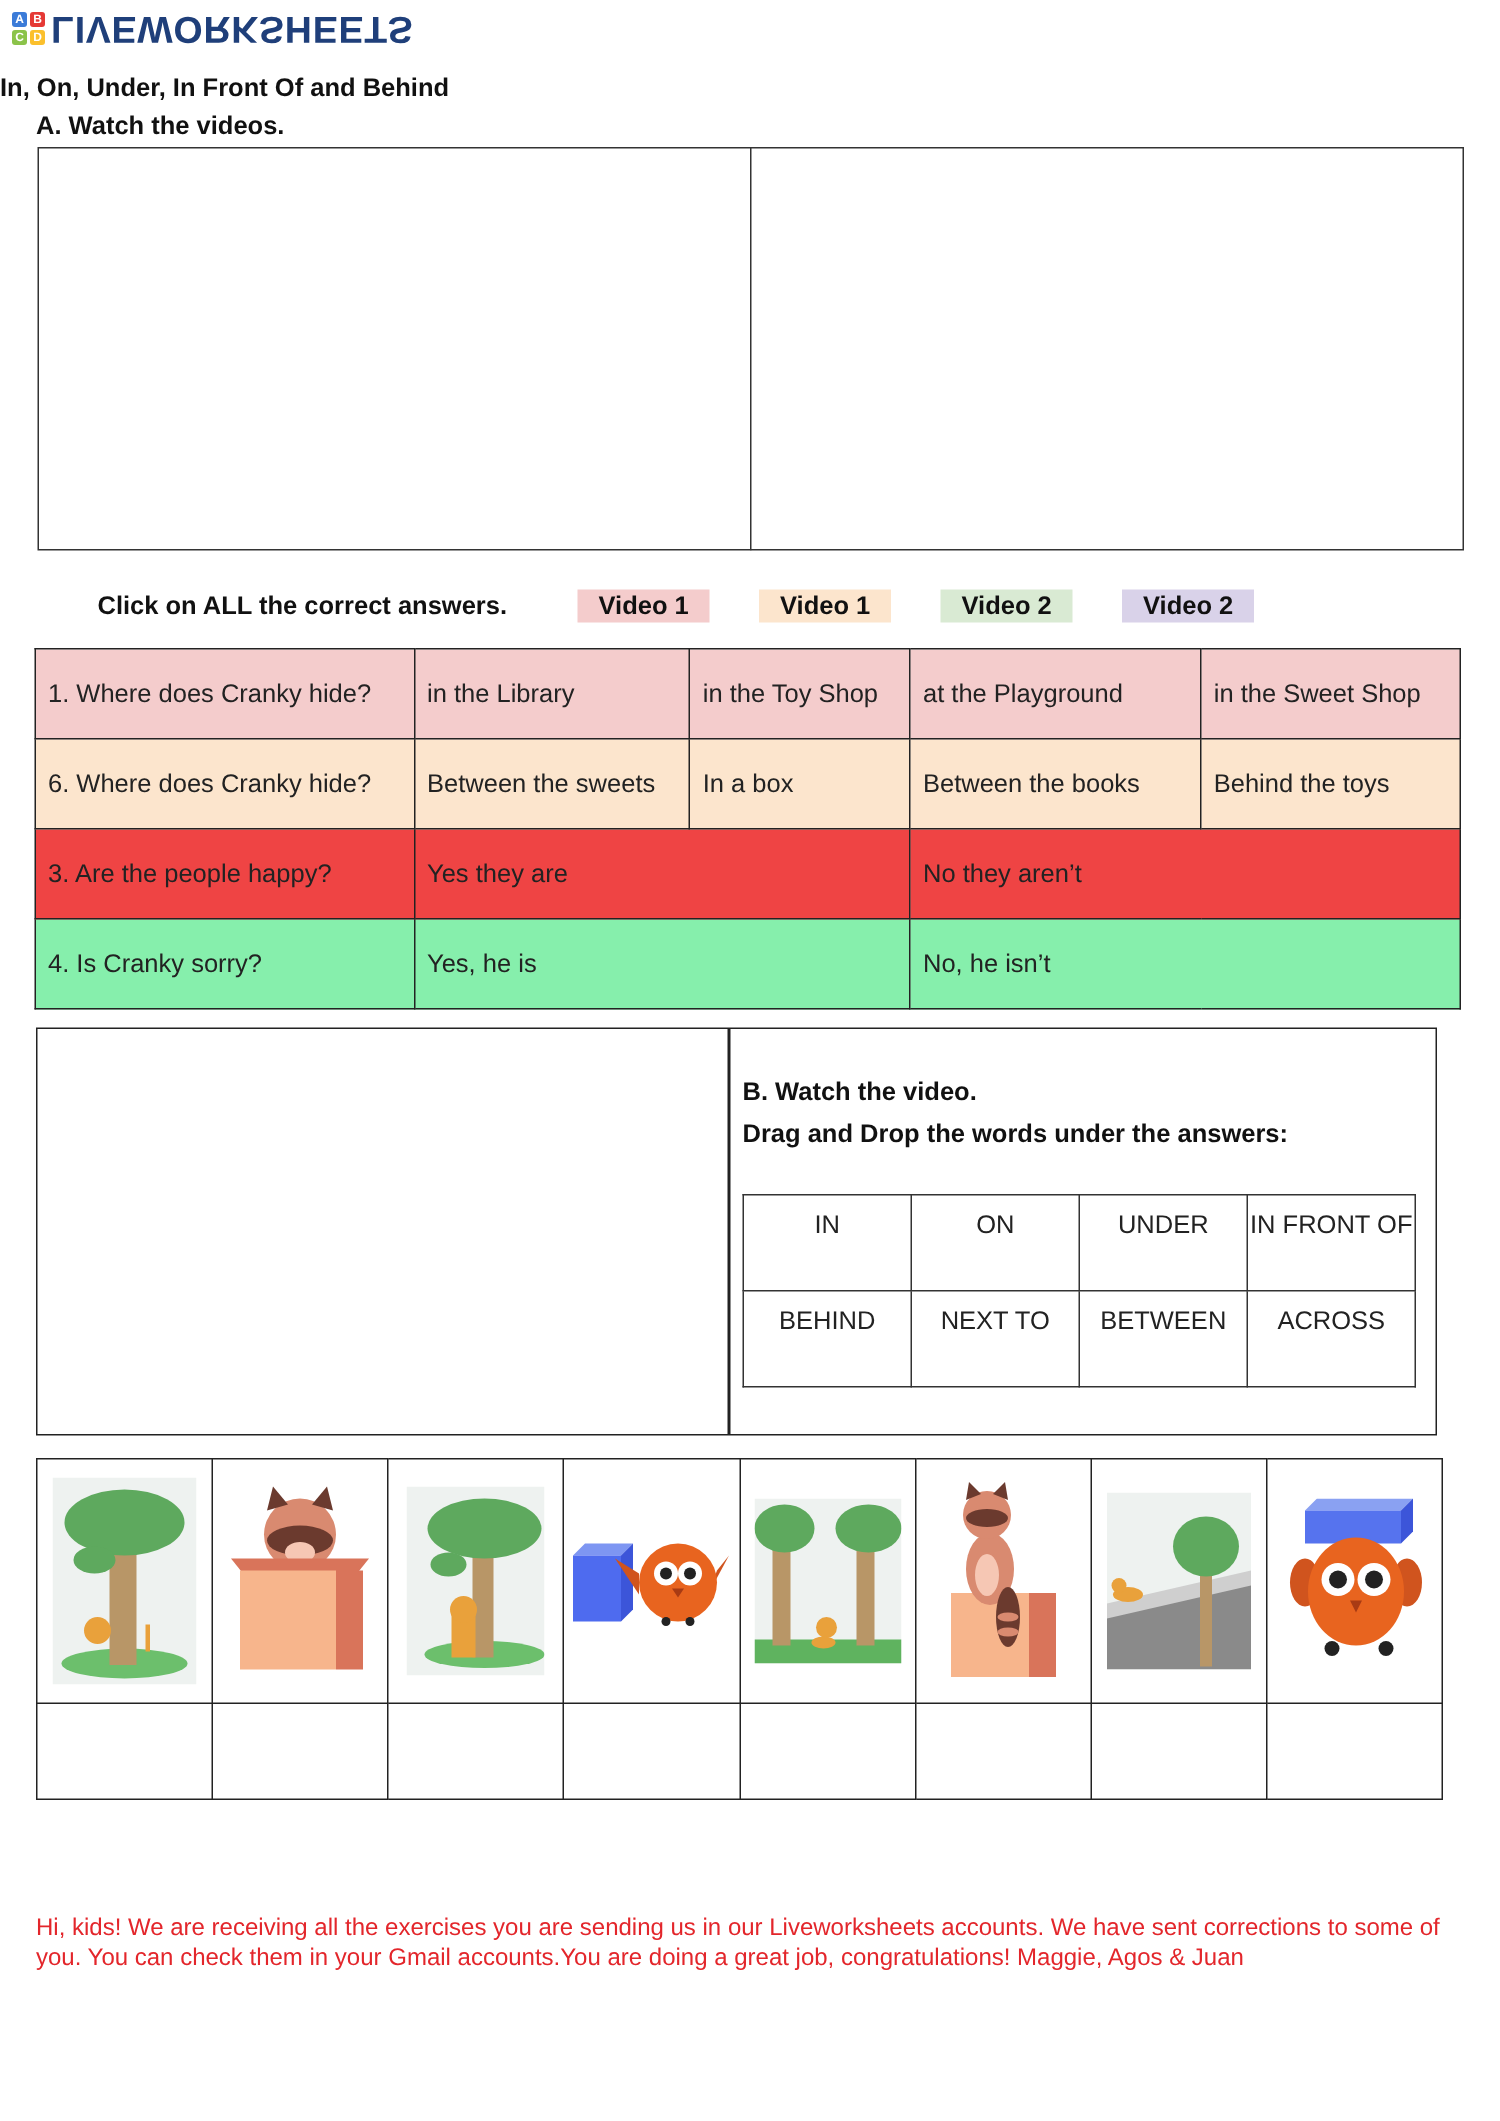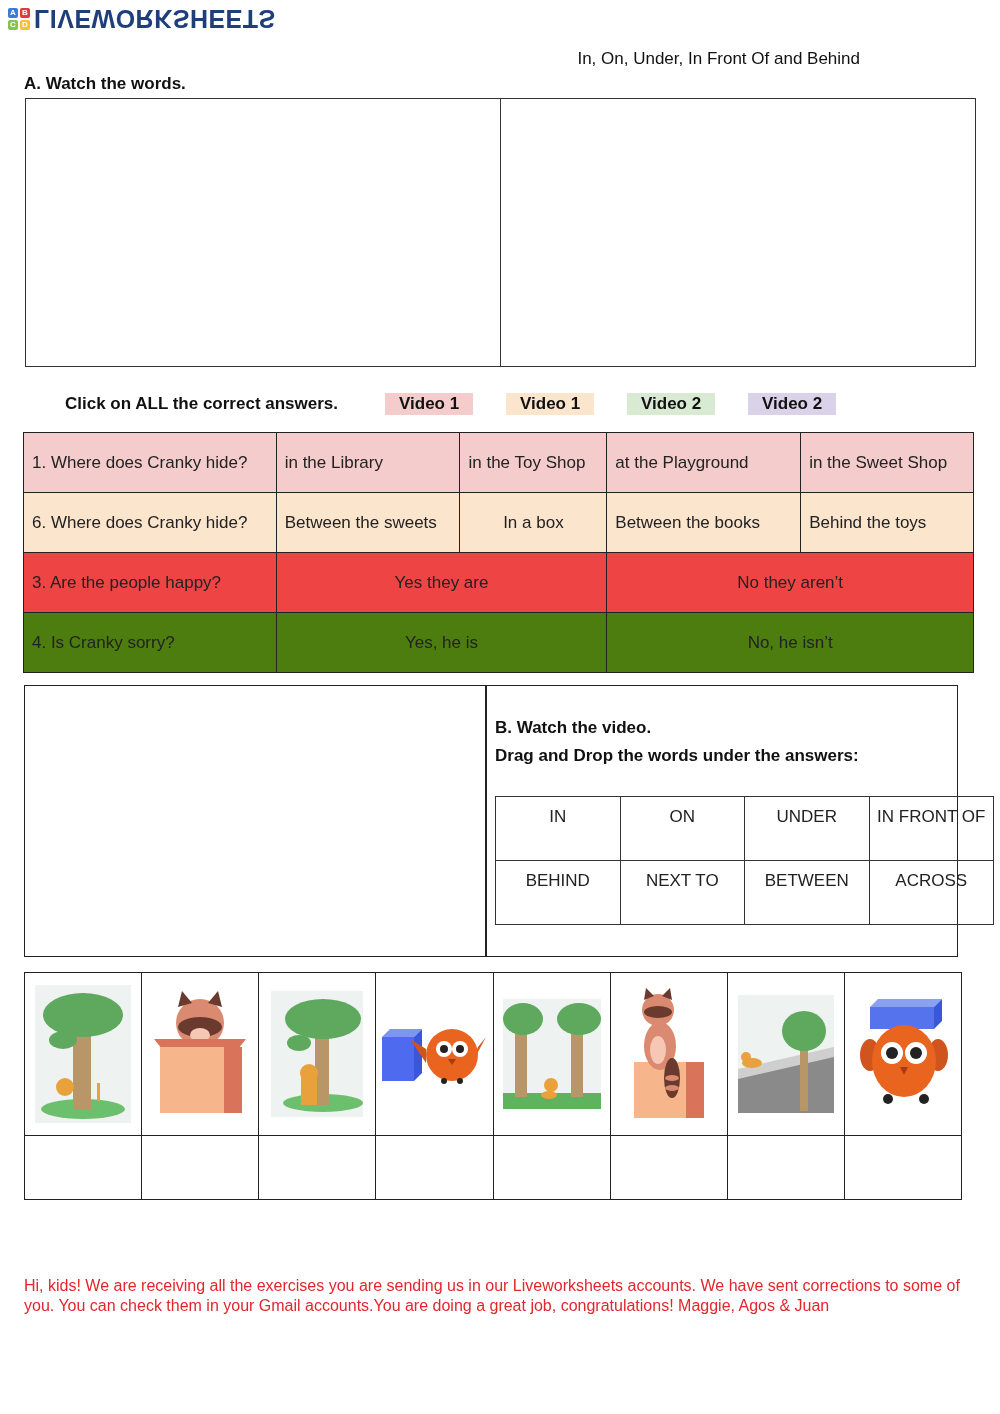--- a/index.html
+++ b/index.html
@@ -8,41 +8,41 @@
     font-family: "Liberation Sans", sans-serif; color: #111;
     overflow: hidden;
   }
   .abs { position: absolute; }
   
   .logo { left: 8px; top: 6px; height: 26px; display: flex; align-items: center; }
   .logo-blocks { display: grid; grid-template-columns: 10px 10px; grid-template-rows: 10px 10px; gap: 2px; margin-right: 4px; }
   .logo-blocks span { display: block; font-size: 8px; font-weight: bold; color: #fff; text-align: center; line-height: 10px; border-radius: 2px; }
   .logo-text { font-size: 25px; font-weight: bold; color: #1f3f7a; letter-spacing: 0.5px; transform: scaleY(-1); display: inline-block; line-height: 26px; }
 
-  .title { left: 0; width: 860px; top: 49px; text-align: right; font-size: 17px; font-weight: normal; }
+  .title { left: 0; width: 860px; top: 49px; text-align: left; font-size: 17px; font-weight: bold; }
   .section-a { left: 24px; top: 74px; font-size: 17px; font-weight: bold; }
 
   .video-box { top: 98px; height: 269px; border: 1.5px solid #333; background: #fff; }
   .vb1 { left: 25px; width: 476px; }
   .vb2 { left: 500px; width: 476px; }
 
   .instr { left: 24px; top: 394px; font-size: 17px; font-weight: bold; margin-left: 41px; }
   .vtag { top: 393px; font-size: 17px; font-weight: bold; padding: 1px 14px; }
 
   
   .quiz { left: 23px; top: 432px; width: 951px; border-collapse: collapse; font-size: 17px; }
   .quiz td { border: 1.5px solid #222; height: 60px; padding: 16px 8px; color: #222; }
-  .quiz td.c { text-align: center; }
+  .quiz td.c { }
 
   
   .b-wrap { left: 24px; top: 685px; width: 934px; height: 272px; border: 1.5px solid #222; }
   .b-video { position: absolute; left: 0; top: 0; width: 462px; height: 100%; border-right: 2px solid #222; }
   .b-head1 { left: 495px; top: 718px; font-size: 17px; font-weight: bold; }
   .b-head2 { left: 495px; top: 746px; font-size: 17px; font-weight: bold; }
-  .words { left: 495px; top: 796px; width: 499px; border-collapse: collapse; font-size: 17px; }
+  .words { left: 495px; top: 796px; width: 449px; border-collapse: collapse; font-size: 17px; }
   .words td { border: 1.5px solid #333; width: 112px; height: 64px; text-align: center; vertical-align: top; padding-top: 9px; line-height: 22px; color: #222; }
 
   
   .pics { left: 24px; top: 972px; width: 938px; border-collapse: collapse; }
   .pics td { border: 1.5px solid #222; width: 117px; }
   .pics tr.img-row td { height: 163px; text-align: center; vertical-align: middle; }
   .pics tr.drop-row td { height: 64px; }
   .pics svg { display: block; margin: 0 auto; }
 
   .note { left: 24px; top: 1276px; width: 970px; color: #e3262b; font-size: 16px; line-height: 20px; }
@@ -55,21 +55,21 @@
   <div class="logo-blocks">
     <span style="background:#3b7bd8">A</span>
     <span style="background:#e53935">B</span>
     <span style="background:#8bc34a">C</span>
     <span style="background:#fbc02d">D</span>
   </div>
   <span class="logo-text">LIVEWORKSHEETS</span>
 </div>
 
 <div class="abs title">In, On,  Under, In Front Of and Behind</div>
-<div class="abs section-a">A. Watch the words.</div>
+<div class="abs section-a">A. Watch the videos.</div>
 
 <div class="abs video-box vb1"></div>
 <div class="abs video-box vb2"></div>
 
 <div class="abs instr">Click on ALL the correct answers.</div>
 <span class="abs vtag" style="left:385px;background:#f4cccc">Video 1</span>
 <span class="abs vtag" style="left:506px;background:#fce5cd">Video 1</span>
 <span class="abs vtag" style="left:627px;background:#d9ead3">Video 2</span>
 <span class="abs vtag" style="left:748px;background:#d9d2e9">Video 2</span>
 
@@ -94,21 +94,21 @@
     <td>Between the sweets</td>
     <td class="c">In a box</td>
     <td>Between the books</td>
     <td>Behind the toys</td>
   </tr>
   <tr style="background:#ef4444">
     <td>3. Are the people happy?</td>
     <td class="c" colspan="2">Yes they are</td>
     <td class="c" colspan="2">No they aren’t</td>
   </tr>
-  <tr style="background:#4d7c0f">
+  <tr style="background:#86efac">
     <td>4. Is Cranky sorry?</td>
     <td class="c" colspan="2">Yes, he is</td>
     <td class="c" colspan="2">No, he isn’t</td>
   </tr>
 </tbody>
   </table>
 
 <div class="abs b-wrap">
   <div class="b-video"></div>
 </div>

